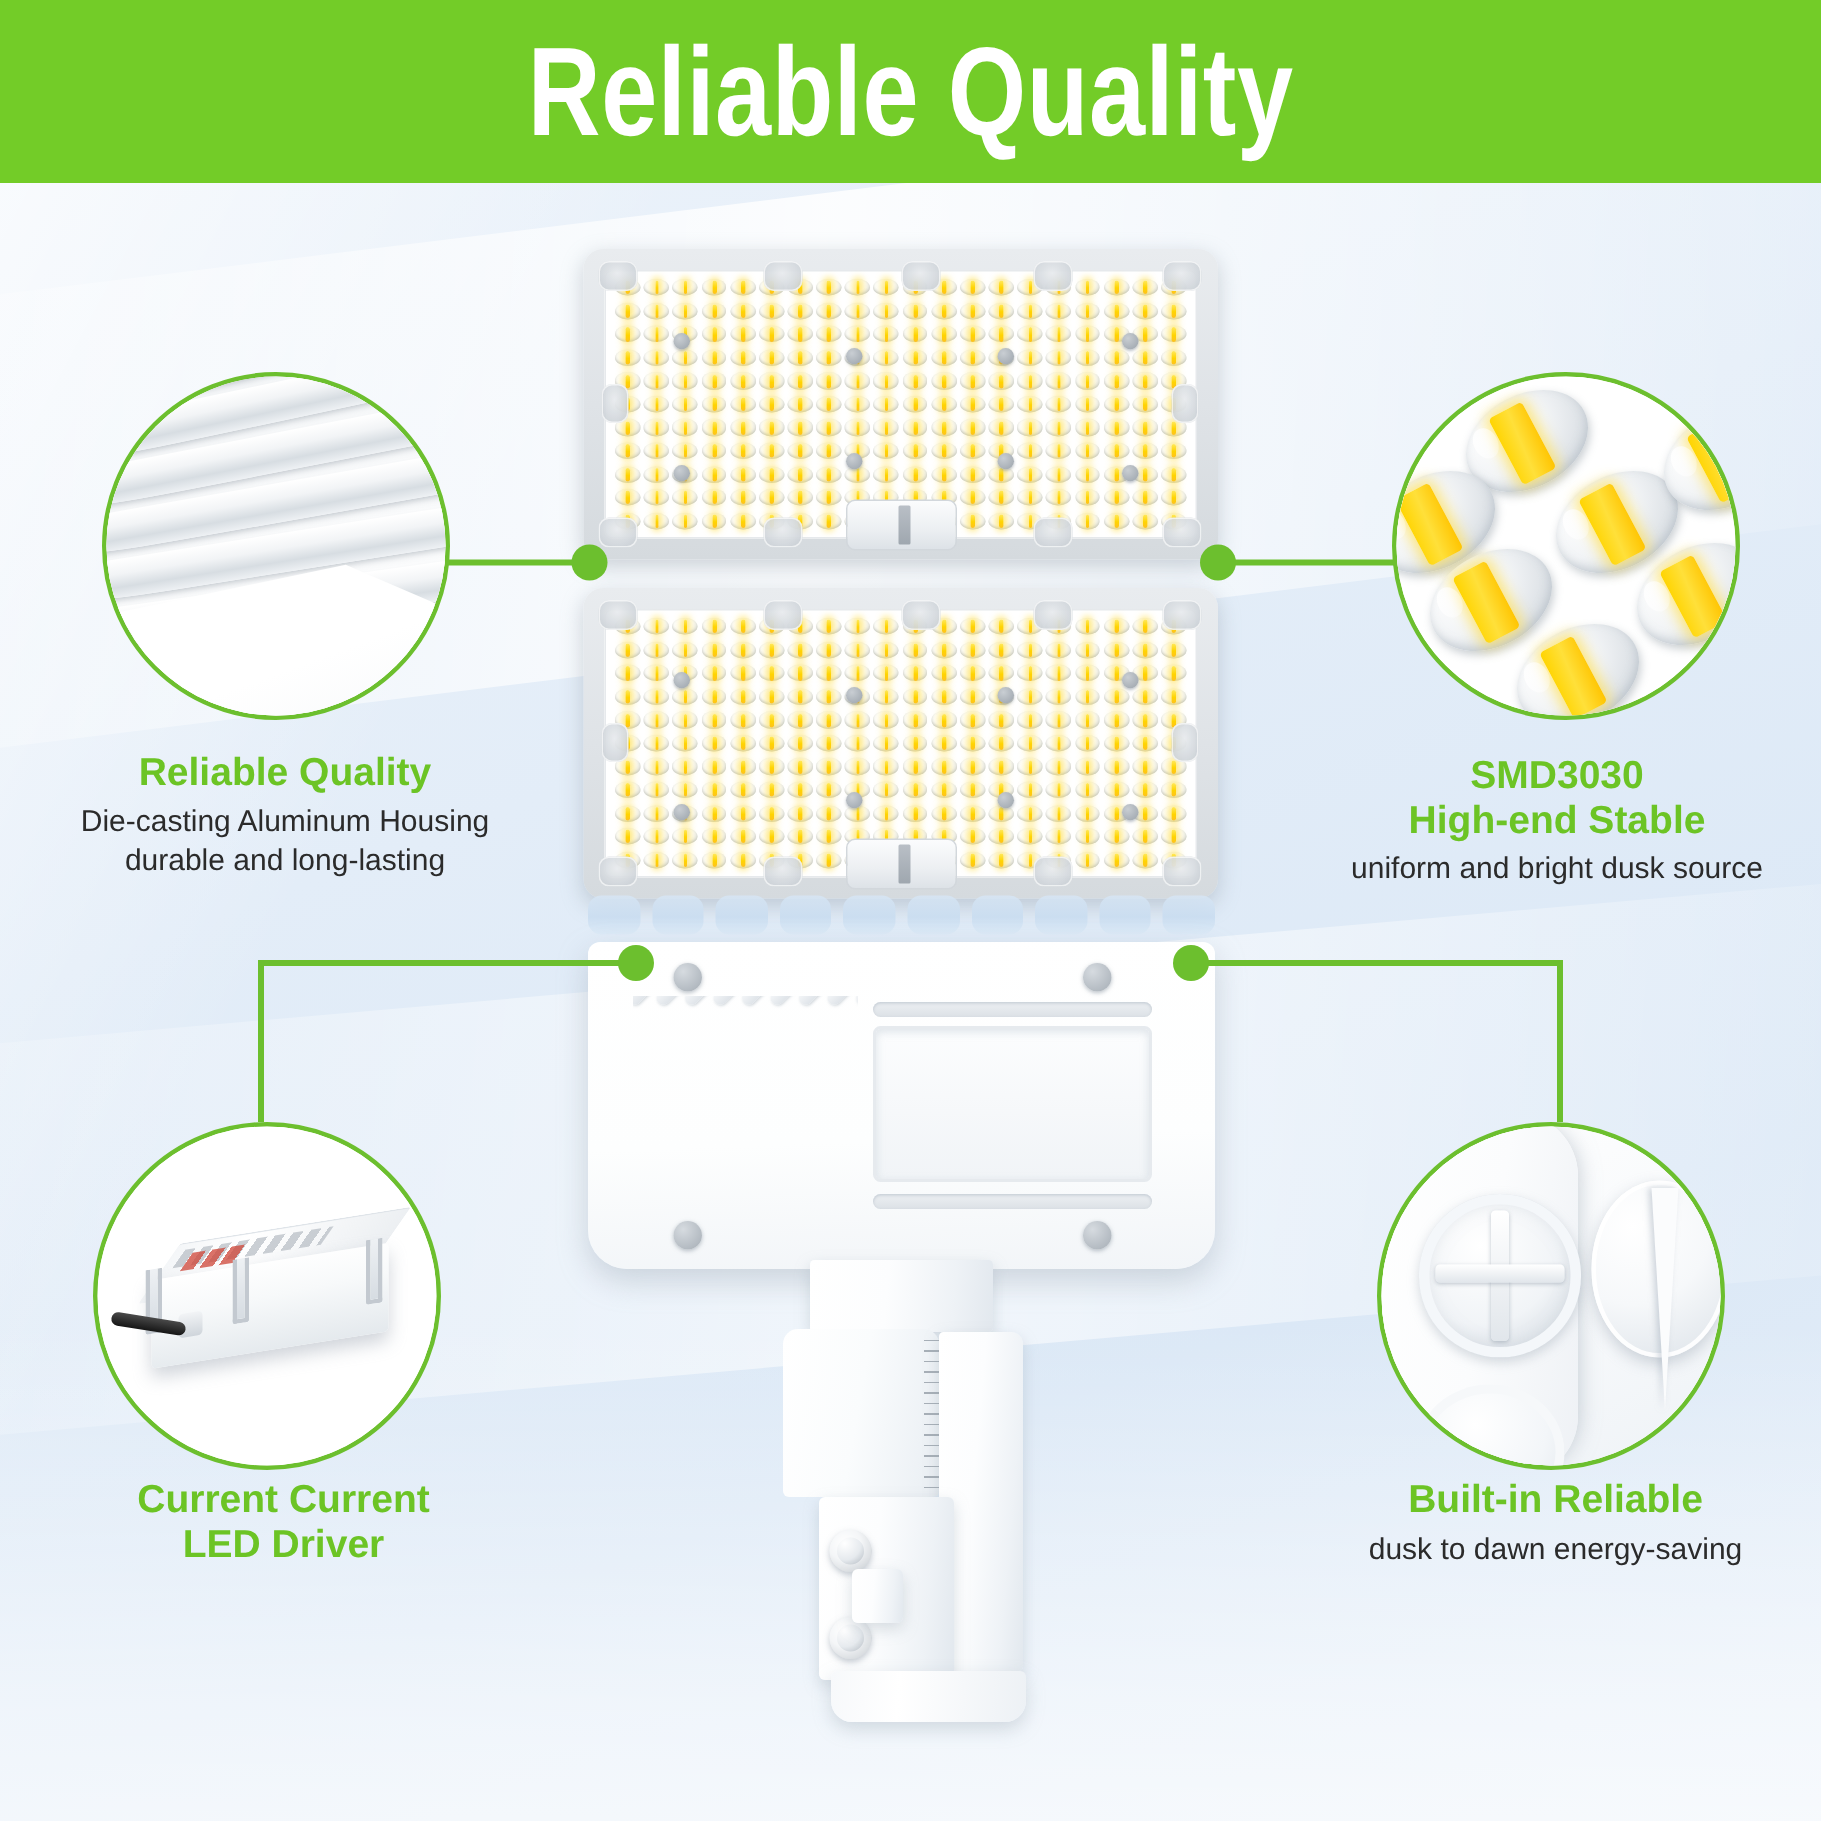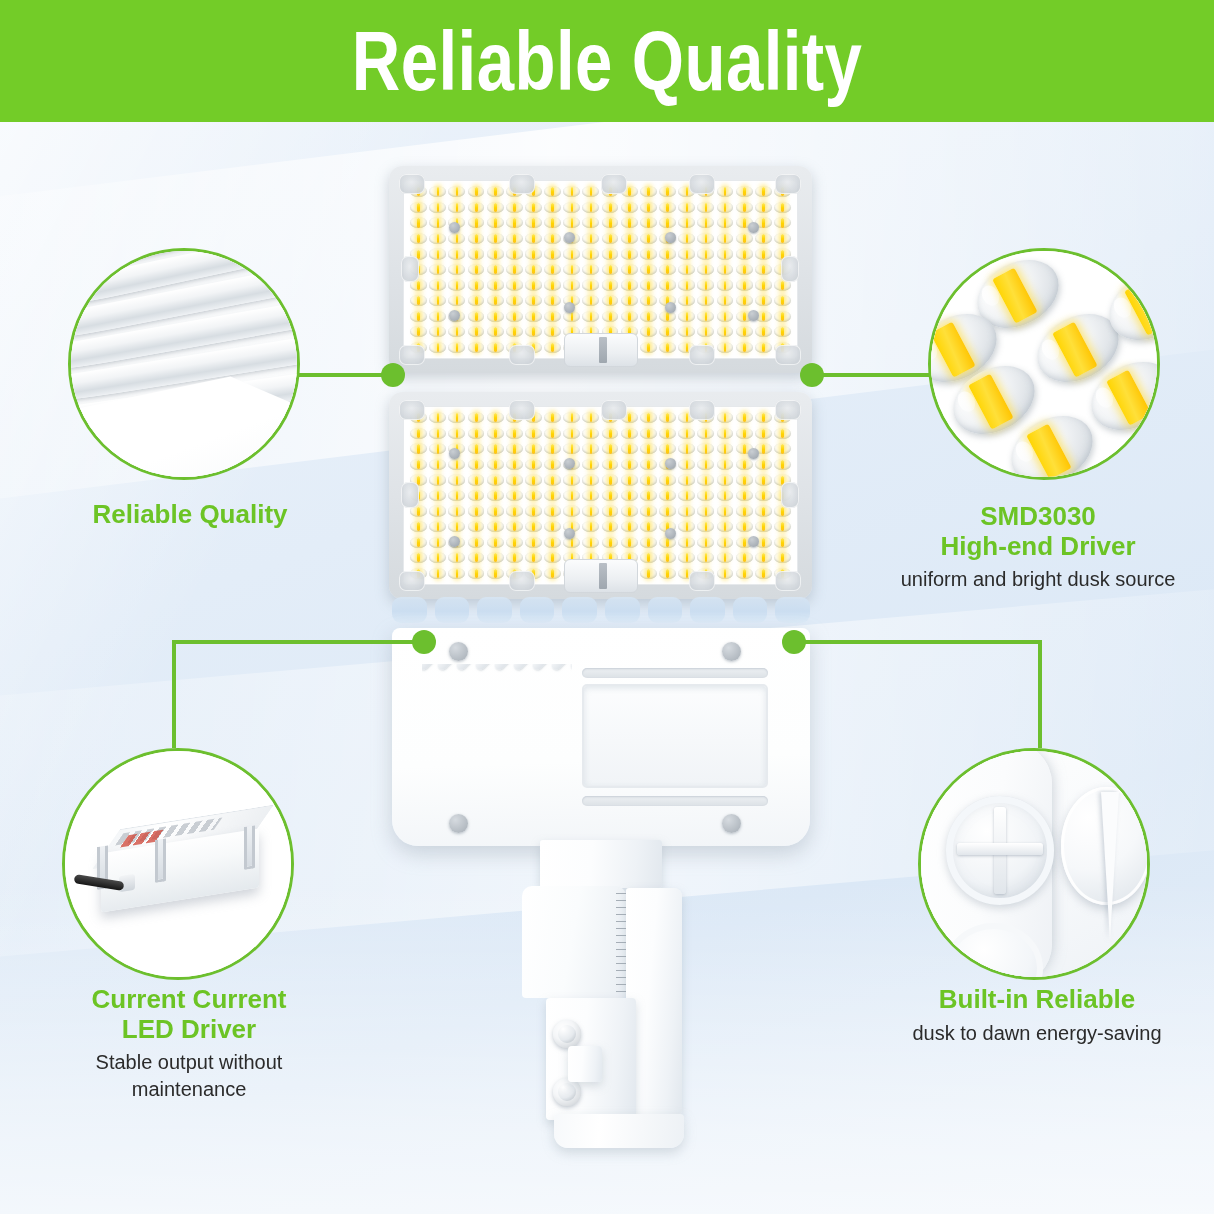--- a/index.html
+++ b/index.html
@@ -965,33 +965,33 @@
         <div class="photo-plate"></div>
         <div class="photo-cap"></div>
         <div class="photo-socket"></div>
         <div class="photo-socket2"></div>
       </div>
     </div>
   </div>
 
   <div class="callout" style="left:0px; top:500px; width:380px; text-align:center;">
     <div class="head">Reliable Quality</div>
+    <div class="sub">Die-casting Aluminum Housing
+durable and long-lasting</div>
   </div>
 
   <div class="callout" style="left:862px; top:502px; width:352px; text-align:center;">
     <div class="head">SMD3030
-High-end Driver</div>
+High-end Stable</div>
     <div class="sub">uniform and bright dusk source</div>
   </div>
 
   <div class="callout" style="left:0px; top:985px; width:378px; text-align:center;">
     <div class="head">Current Current
 LED Driver</div>
-    <div class="sub">Stable output without
-maintenance</div>
   </div>
 
   <div class="callout" style="left:860px; top:985px; width:354px; text-align:center;">
     <div class="head">Built-in Reliable</div>
     <div class="sub">dusk to dawn energy-saving</div>
   </div>
 
 </div>
 
 </body></html>

